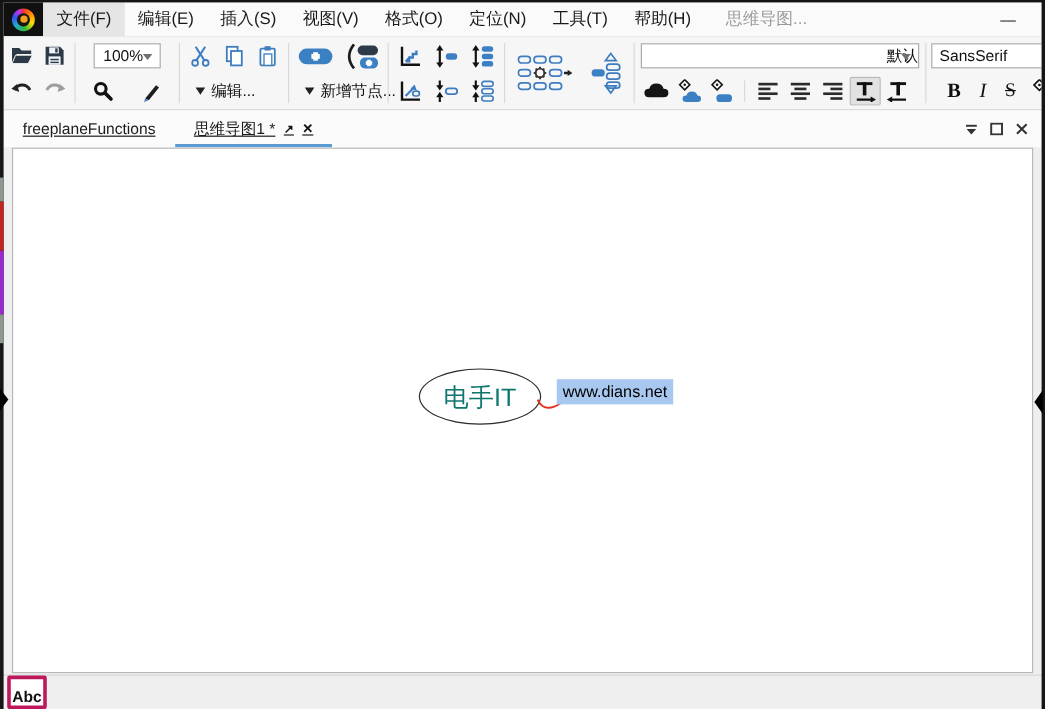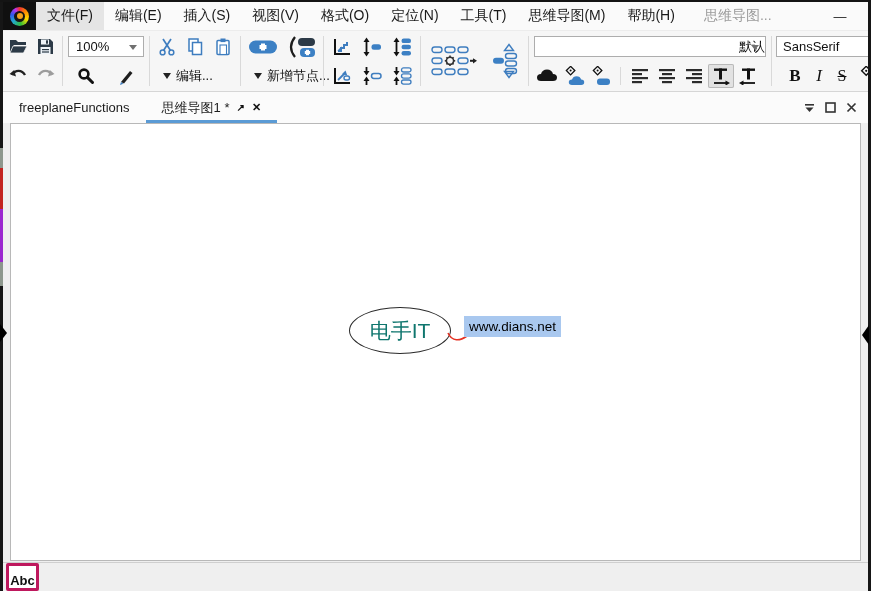--- a/index.html
+++ b/index.html
@@ -47,21 +47,21 @@
   .dd-arrow{width:0;height:0;border-left:4px solid transparent;border-right:4px solid transparent;border-top:6px solid #222;}
   .tgroup-center{display:flex;align-items:center;gap:9px;flex:0 0 auto;padding:0 4px;}
   .fmt-row{display:flex;align-items:center;gap:1px;justify-self:start;padding-left:2px;}
   .textfield{height:21px;background:#fff;border:1px solid #adadad;display:flex;align-items:center;
              font-size:13px;color:#111;padding-left:6px;box-sizing:border-box;}
   .glyph-b{font-family:"Liberation Serif",serif;font-weight:bold;font-size:17px;color:#111;}
   .glyph-i{font-family:"Liberation Serif",serif;font-style:italic;font-size:17px;color:#111;}
   .glyph-s{font-family:"Liberation Serif",serif;font-size:16px;color:#111;text-decoration:line-through;}
 
   
-  .tabbar{height:31px;background:#fbfbfb;display:flex;align-items:stretch;font-size:13px;color:#1c1c1c;flex:0 0 auto;}
+  .tabbar{height:31px;background:#fbfbfb;display:flex;align-items:stretch;font-size:13px;color:#1c1c1c;flex:0 0 auto;text-decoration:underline;}
   .tab{display:flex;align-items:center;padding:0 16px;gap:7px;white-space:nowrap;position:relative;}
   .tab.active{box-shadow:inset 0 -3px 0 #5b9bd5;}
   .tab-arrow{font-size:10px;font-weight:bold;color:#111;}
   .tab-close{font-size:11px;font-weight:bold;color:#111;}
   .tabbar-right{margin-left:auto;display:flex;align-items:center;gap:8px;padding-right:10px;}
   .tb-ic{display:flex;align-items:center;justify-content:center;width:13px;height:13px;}
 
   
   .canvas-area{flex:1 1 auto;position:relative;background:#efefef;}
   .canvas{position:absolute;left:7px;right:7px;top:0;bottom:1px;background:#ffffff;border:1px solid #b8b8b8;}
@@ -102,21 +102,20 @@
       <div class="logo-box">
         <div class="logo"></div>
       </div>
       <div class="menu-item hl">文件(F)</div>
       <div class="menu-item">编辑(E)</div>
       <div class="menu-item">插入(S)</div>
       <div class="menu-item">视图(V)</div>
       <div class="menu-item">格式(O)</div>
       <div class="menu-item">定位(N)</div>
       <div class="menu-item">工具(T)</div>
-      <div class="menu-item">思维导图(M)</div>
       <div class="menu-item">帮助(H)</div>
       <div class="ghost-title">思维导图...</div>
       <div class="win-controls">
         <div class="win-btn">—</div>
 
       </div>
     </div>
 
     <div class="toolbar">
 
@@ -147,21 +146,21 @@
           <svg width="19" height="15" viewBox="0 0 19 15">
             <path d="M16 7 C13 1.5,6 1.5,3 7" fill="none" stroke="#9d9d9d" stroke-width="2.4"></path>
             <path d="M18.5 6 l-6.5 2.6 1.8 -6.6 Z" fill="#9d9d9d"></path>
           </svg>
         </div>
       </div>
 
       <div class="tsep"></div>
 
       <div class="tgroup" style="grid-template-columns:40px 40px;">
-        <div class="combo" style="grid-column:1/3;width:76px;">
+        <div class="combo" style="grid-column:1/3;width:56px;">
           <span>100%</span>
           <span class="arr"></span>
         </div>
         <div class="tbtn">
           <svg width="18" height="18" viewBox="0 0 18 18">
             <circle cx="7" cy="7" r="4.4" fill="none" stroke="#111" stroke-width="2.6"></circle>
             <line x1="10.6" y1="10.6" x2="15.5" y2="15.5" stroke="#111" stroke-width="3" stroke-linecap="round"></line>
           </svg>
         </div>
         <div class="tbtn">

